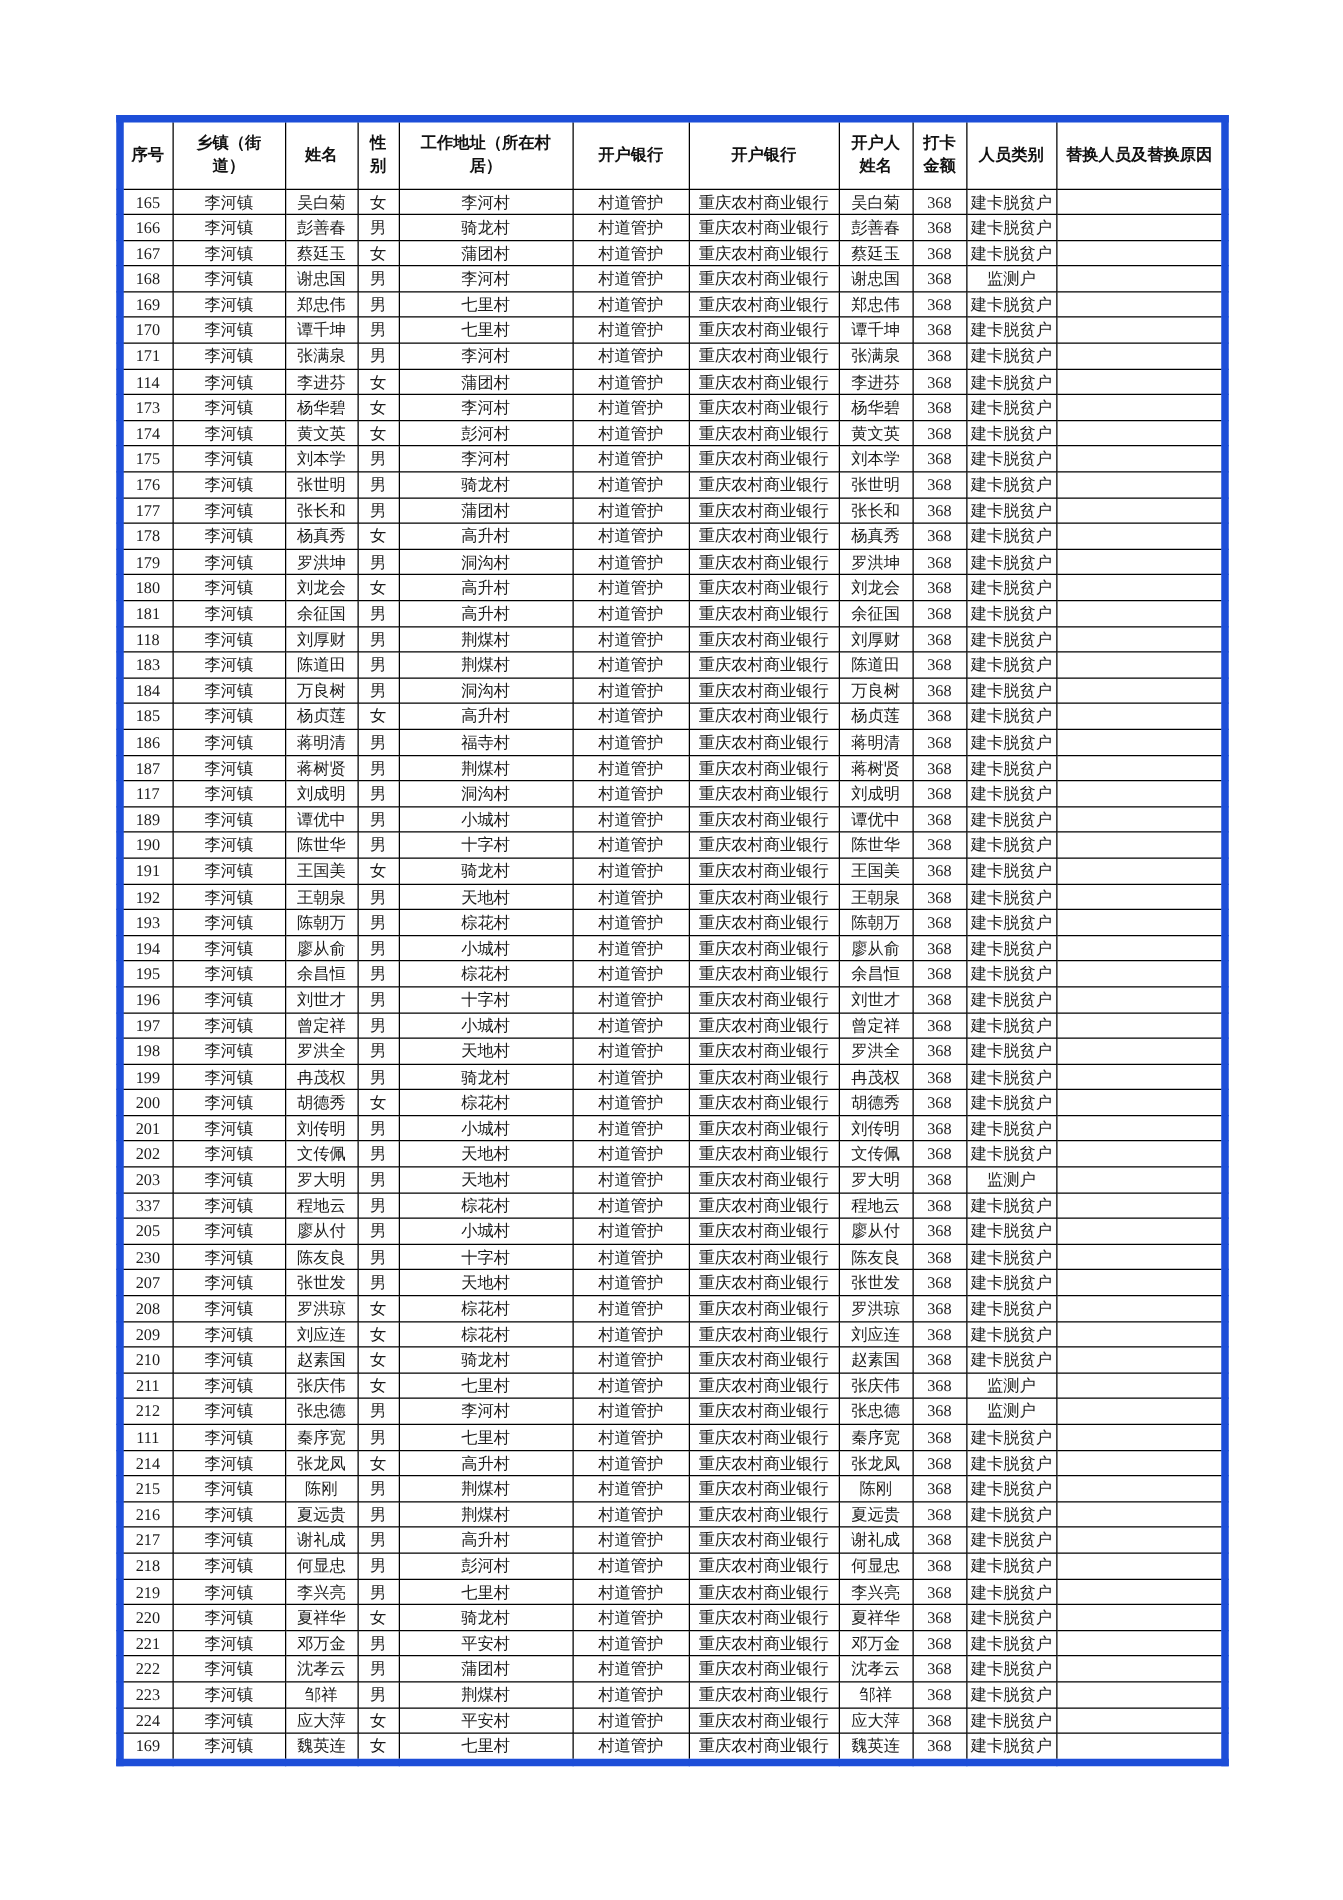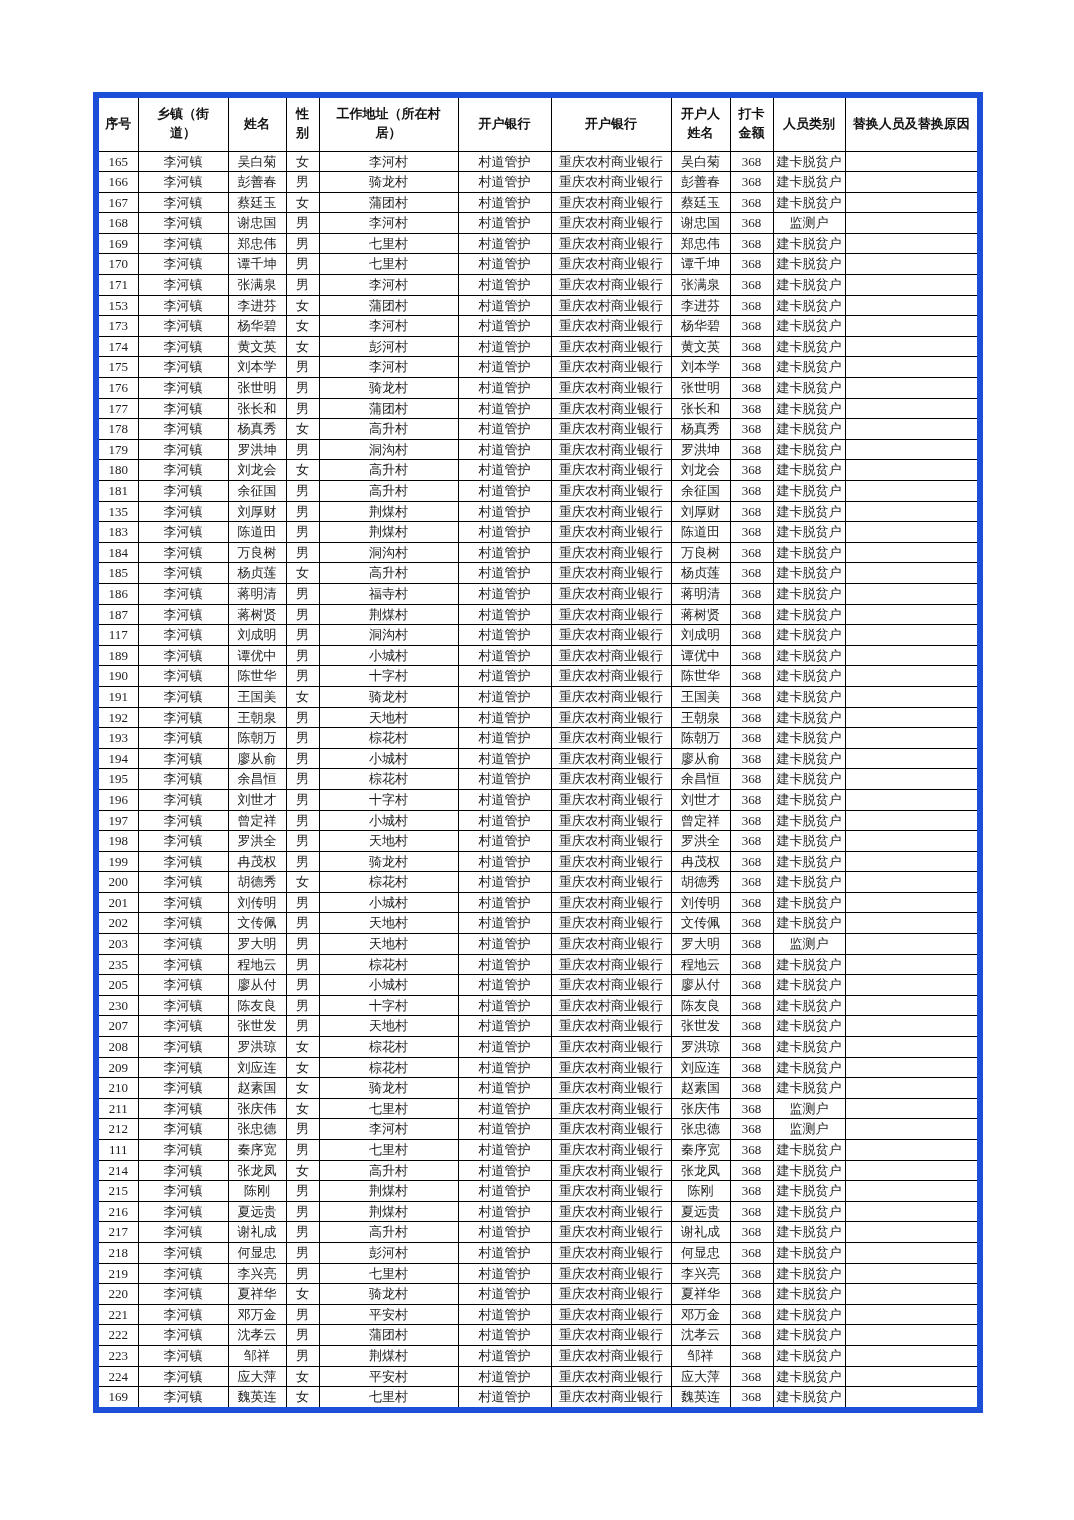--- a/index.html
+++ b/index.html
@@ -184,21 +184,21 @@
           <td>男</td>
           <td>李河村</td>
           <td>村道管护</td>
           <td>重庆农村商业银行</td>
           <td>张满泉</td>
           <td>368</td>
           <td>建卡脱贫户</td>
           <td></td>
         </tr>
         <tr>
-          <td>153</td>
+          <td>114</td>
           <td>李河镇</td>
           <td>李进芬</td>
           <td>女</td>
           <td>蒲团村</td>
           <td>村道管护</td>
           <td>重庆农村商业银行</td>
           <td>李进芬</td>
           <td>368</td>
           <td>建卡脱贫户</td>
           <td></td>
@@ -314,21 +314,21 @@
           <td>男</td>
           <td>高升村</td>
           <td>村道管护</td>
           <td>重庆农村商业银行</td>
           <td>余征国</td>
           <td>368</td>
           <td>建卡脱贫户</td>
           <td></td>
         </tr>
         <tr>
-          <td>135</td>
+          <td>118</td>
           <td>李河镇</td>
           <td>刘厚财</td>
           <td>男</td>
           <td>荆煤村</td>
           <td>村道管护</td>
           <td>重庆农村商业银行</td>
           <td>刘厚财</td>
           <td>368</td>
           <td>建卡脱贫户</td>
           <td></td>
@@ -600,21 +600,21 @@
           <td>男</td>
           <td>天地村</td>
           <td>村道管护</td>
           <td>重庆农村商业银行</td>
           <td>罗大明</td>
           <td>368</td>
           <td>监测户</td>
           <td></td>
         </tr>
         <tr>
-          <td>235</td>
+          <td>337</td>
           <td>李河镇</td>
           <td>程地云</td>
           <td>男</td>
           <td>棕花村</td>
           <td>村道管护</td>
           <td>重庆农村商业银行</td>
           <td>程地云</td>
           <td>368</td>
           <td>建卡脱贫户</td>
           <td></td>

